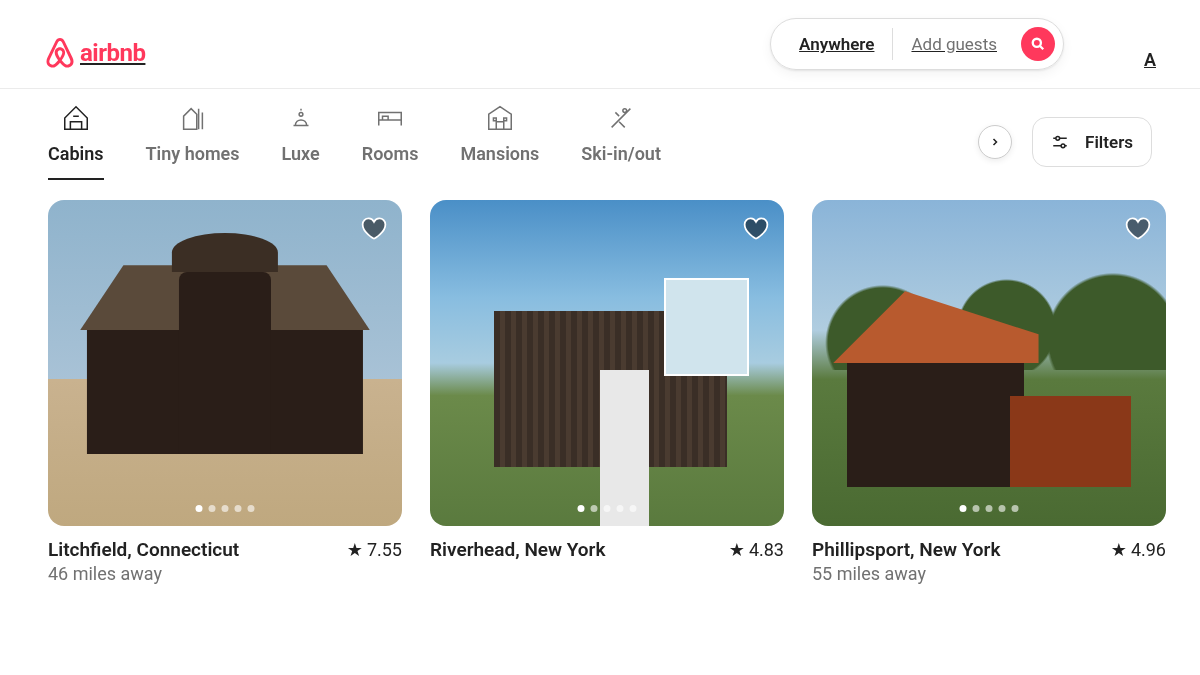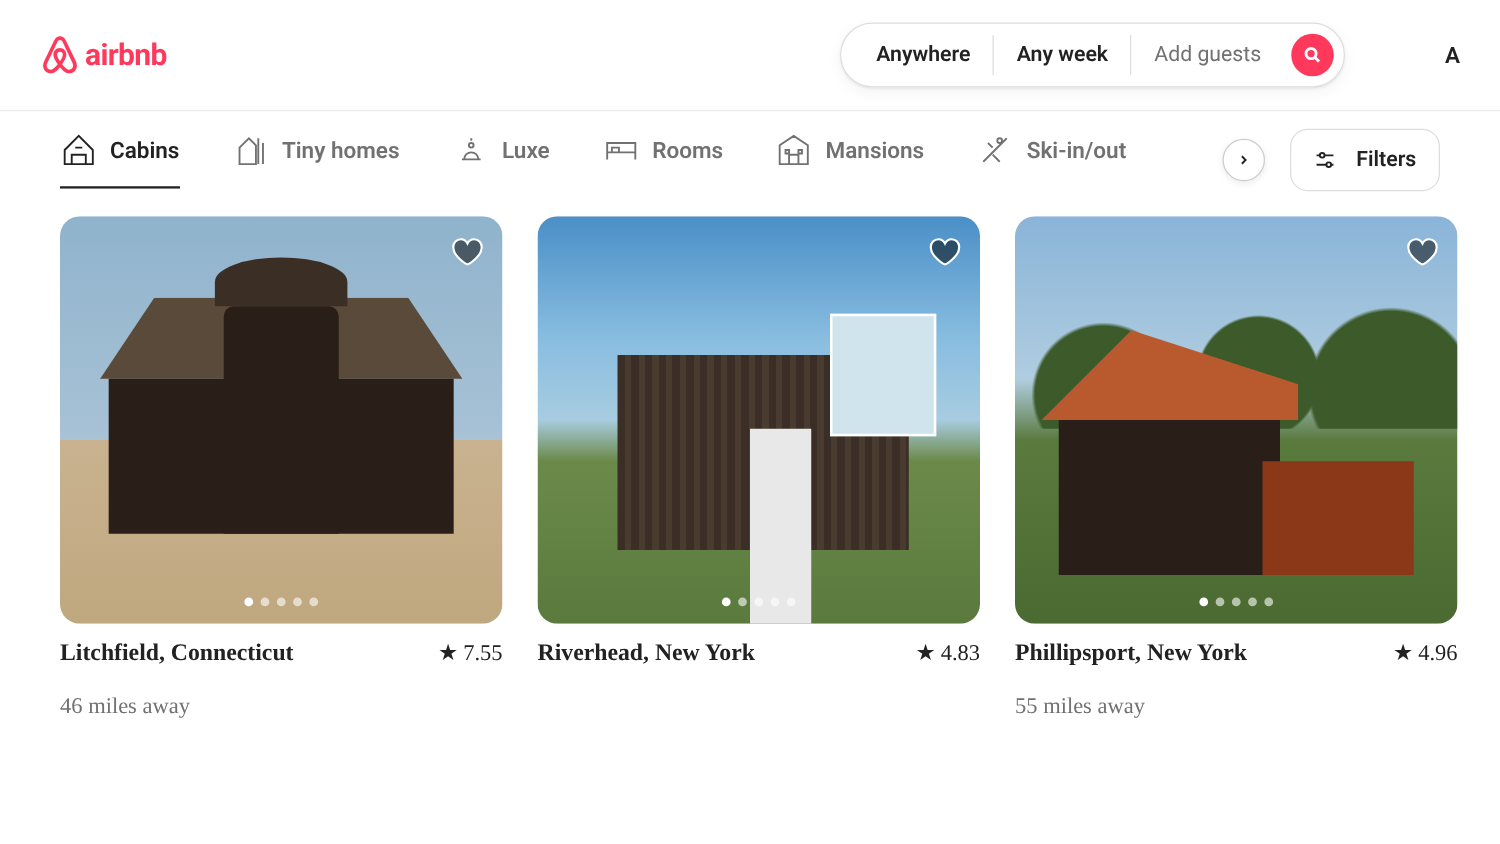--- a/index.html
+++ b/index.html
@@ -1,63 +1,63 @@
 <!DOCTYPE html>
 <html><head>
 <meta charset="utf-8">
 <style>
 * { box-sizing: border-box; margin: 0; padding: 0; }
 body { font-family: -apple-system, BlinkMacSystemFont, 'Segoe UI', Roboto, sans-serif; background: #fff; color: #222; width: 1200px; overflow: hidden; }
 
 
-.header { display: flex; align-items: center; padding: 18px 32px; border-bottom: 1px solid #ebebeb; }
+.header { display: flex; align-items: flex-end; padding: 18px 44px; border-bottom: 1px solid #ebebeb; text-decoration: underline; }
 .logo { display: flex; align-items: center; gap: 4px; color: #FF385C; font-weight: 700; font-size: 24px; letter-spacing: -0.5px; }
 .logo svg { width: 32px; height: 34px; }
 .spacer { flex: 1; }
 
 .search-pill { display: flex; align-items: center; border: 1px solid #ddd; border-radius: 40px; box-shadow: 0 1px 2px rgba(0,0,0,0.08), 0 4px 12px rgba(0,0,0,0.05); padding: 8px 8px 8px 10px; margin-left: 60px; }
 .search-seg { padding: 6px 18px; font-size: 17px; font-weight: 600; color: #222; border-right: 1px solid #ddd; cursor: pointer; }
 .search-seg.last { border-right: none; }
 .search-seg.guests { color: #717171; font-weight: 400; }
 .search-btn { width: 34px; height: 34px; border-radius: 50%; background: #FF385C; display: flex; align-items: center; justify-content: center; margin-left: 6px; cursor: pointer; }
 .search-btn svg { width: 14px; height: 14px; stroke: #fff; stroke-width: 4; fill: none; }
 
 .nav-right { margin-left: 80px; font-size: 18px; font-weight: 600; }
 
 
 .cats-row { display: flex; align-items: center; padding: 14px 48px 0 48px; gap: 20px; }
 .cats-scroll { display: flex; gap: 42px; overflow: hidden; position: relative; flex: 1; }
-.cat { display: flex; flex-direction: row; align-items: center; gap: 10px; cursor: pointer; padding-bottom: 14px; border-bottom: 2.5px solid transparent; }
+.cat { display: flex; flex-direction: column; align-items: center; gap: 10px; cursor: pointer; padding-bottom: 14px; border-bottom: 2.5px solid transparent; }
 .cat.active { border-bottom-color: #222; }
 .cat.inactive .cat-label { color: #717171; }
 .cat-icon { width: 30px; height: 30px; display: flex; align-items: center; justify-content: center; }
 .cat-icon svg { width: 30px; height: 30px; stroke: #222; fill: none; stroke-width: 1.6; }
 .cat.inactive .cat-icon svg { stroke: #717171; }
 .cat-label { font-size: 18px; font-weight: 600; white-space: nowrap; }
 
 .cat-next { width: 34px; height: 34px; border: 1px solid #ccc; border-radius: 50%; display:flex; align-items:center; justify-content:center; background:#fff; cursor:pointer; flex-shrink:0; margin-left:-20px; z-index:2; box-shadow:0 2px 6px rgba(0,0,0,0.08);}
 .cat-next svg { width: 12px; height: 12px; stroke:#222; stroke-width:3; fill:none; }
 
 .filters-btn { display: flex; align-items: center; gap: 16px; border: 1px solid #ddd; border-radius: 14px; padding: 14px 18px; font-size: 17px; font-weight: 600; cursor: pointer; flex-shrink:0; }
 .filters-btn svg { width: 18px; height: 18px; stroke:#222; stroke-width:2; fill:none; }
 
 
-.listings { display: flex; gap: 28px; padding: 20px 48px; font-family: Liberation Serif, serif; }
+.listings { display: flex; gap: 28px; padding: 20px 48px; }
 .card { width: 354px; cursor: pointer; }
 .card-img { width: 354px; height: 326px; border-radius: 16px; position: relative; overflow: hidden; }
 .heart { position: absolute; top: 14px; right: 14px; width: 28px; height: 28px; }
 .heart svg { width: 28px; height: 28px; fill: rgba(0,0,0,0.5); stroke: #fff; stroke-width: 2; }
 .dots { position: absolute; bottom: 14px; left: 50%; transform: translateX(-50%); display: flex; gap: 6px; }
 .dot { width: 7px; height: 7px; border-radius: 50%; background: rgba(255,255,255,0.6); }
 .dot.active { background: #fff; }
 
 .card-row { display: flex; justify-content: space-between; align-items: baseline; margin-top: 12px; }
 .card-title { font-size: 19px; font-weight: 600; }
 .card-rating { font-size: 18px; display:flex; align-items:center; gap:4px; }
-.card-sub { font-size: 18px; color: #717171; margin-top: 20px; }
+.card-sub { font-size: 18px; color: #717171; margin-top: 2px; }
 
 
 .scene { width:100%; height:100%; position:relative; }
 .sky1 { background: linear-gradient(#8fb3cc 0%, #a8c2d6 55%, #c9b28f 55%, #bfa87f 100%); }
 .barn { position:absolute; bottom:22%; left:50%; transform:translateX(-50%); width:78%; height:38%; background:#2a1e18; }
 .roof { position:absolute; bottom:60%; left:50%; transform:translateX(-50%); width:82%; height:20%; background:#5a4a3a; clip-path: polygon(0 100%, 15% 0, 85% 0, 100% 100%); }
 .silo { position:absolute; bottom:22%; left:50%; transform:translateX(-50%); width:26%; height:56%; background:#2a1e18; border-radius: 8px 8px 0 0; }
 .silo-top { position:absolute; bottom:78%; left:50%; transform:translateX(-50%); width:30%; height:12%; background:#3b2e24; border-radius: 50% 50% 0 0; }
 
 .sky2 { background: linear-gradient(#4a8fc7 0%, #88bde0 30%, #a8cce0 50%, #6b8a4a 60%, #5a7a3e 100%); }
@@ -77,21 +77,20 @@
 <div class="header">
   <div class="logo">
     <svg viewBox="0 0 32 32">
         <path fill="#FF385C" d="M16 1c2 0 3.5 1 4.6 3.2l7.9 16.3c.7 1.5 1 2.8 1 4 0 3.4-2.7 6.1-6 6.1-2.4 0-4.5-1.2-7.5-4.9-3 3.7-5.1 4.9-7.5 4.9-3.3 0-6-2.7-6-6.1 0-1.2.3-2.5 1-4L11.4 4.2C12.5 2 14 1 16 1zm0 3c-.9 0-1.6.5-2.3 2L6 22c-.5 1-.7 1.9-.7 2.6 0 1.8 1.4 3.1 3.1 3.1 1.5 0 3.1-1.1 5.7-4.4-2.3-3.1-3.4-5.6-3.4-7.7 0-3 2.2-5.3 5.2-5.3s5.2 2.3 5.2 5.3c0 2.1-1.1 4.6-3.4 7.7 2.6 3.3 4.2 4.4 5.7 4.4 1.7 0 3.1-1.3 3.1-3.1 0-.7-.2-1.6-.7-2.6L18.3 6c-.7-1.5-1.4-2-2.3-2zm0 9.3c-1.3 0-2.3 1-2.3 2.3 0 1.3.8 3.1 2.3 5.3 1.5-2.2 2.3-4 2.3-5.3 0-1.3-1-2.3-2.3-2.3z"></path>
       </svg>
     <span>airbnb</span>
   </div>
   <div class="spacer"></div>
   <div class="search-pill">
     <div class="search-seg">Anywhere</div>
-    <div class="search-seg">Any week</div>
     <div class="search-seg last guests">Add guests</div>
     <div class="search-btn">
       <svg viewBox="0 0 24 24">
           <circle cx="10" cy="10" r="7"></circle>
           <line x1="21" y1="21" x2="15" y2="15"></line>
         </svg>
     </div>
   </div>
   <div class="nav-right">A</div>
 </div>

